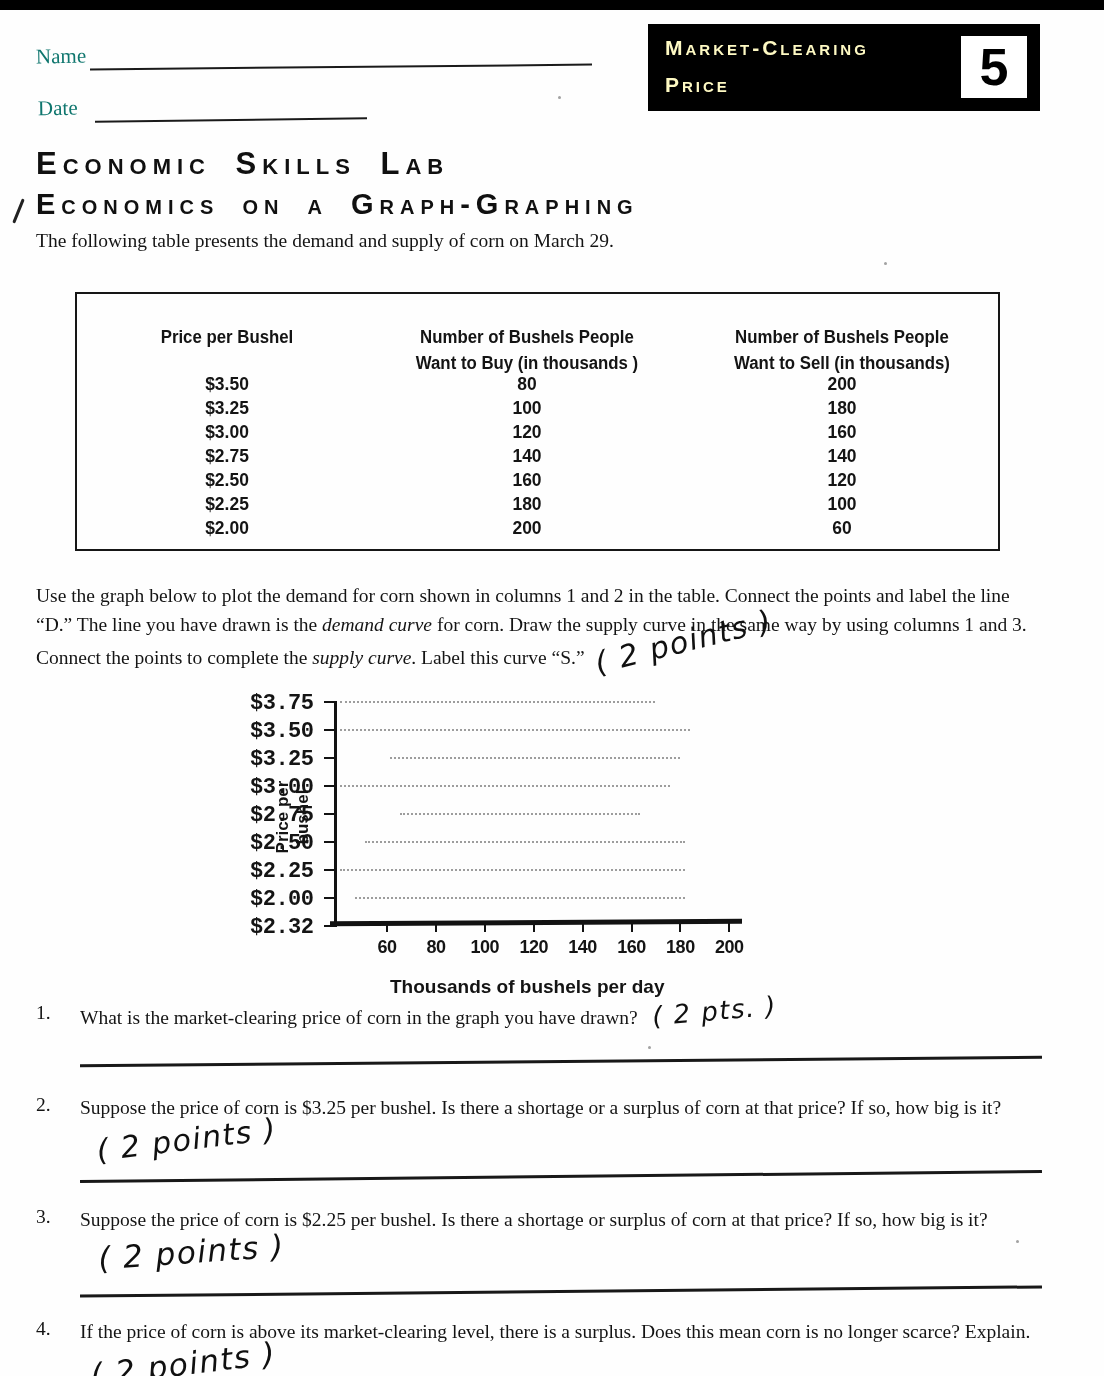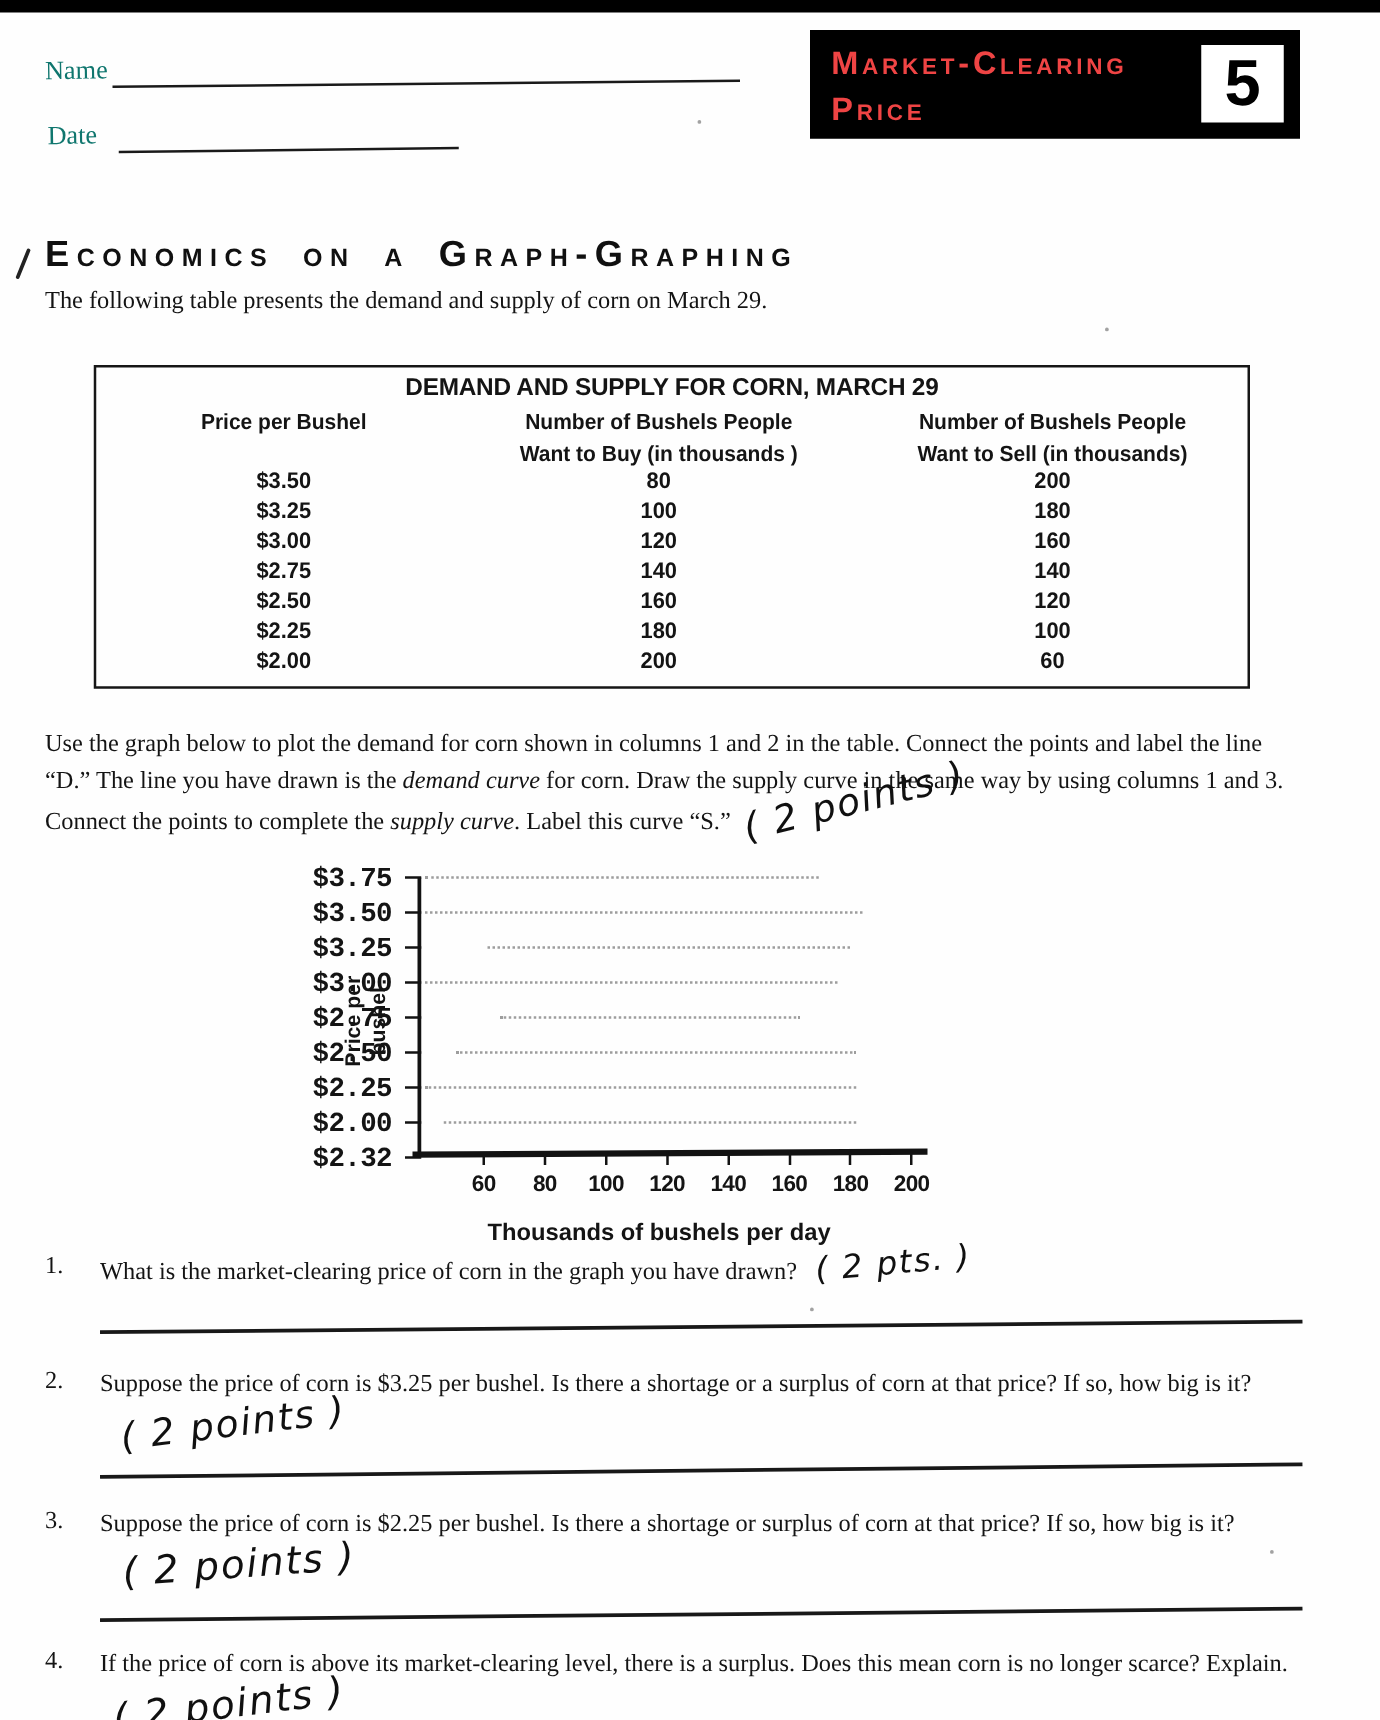--- a/index.html
+++ b/index.html
@@ -10,22 +10,22 @@
   
   .flabel{position:absolute;font-size:21px;color:#0f766e;}
   .fline{position:absolute;border-top:2px solid #1a1a1a;height:0;}
   .name-label{left:36px;top:44px;transform:rotate(-1deg);}
   .name-line{left:90px;top:66px;width:502px;transform:rotate(-0.55deg);}
   .date-label{left:38px;top:96px;transform:rotate(-1deg);}
   .date-line{left:95px;top:119px;width:272px;transform:rotate(-0.7deg);}
 
   
   .badge{position:absolute;left:648px;top:24px;width:392px;height:87px;background:#000;}
-  .badge-line{position:absolute;left:17px;color:#ef4444;font-family:"Liberation Sans",sans-serif;
-              font-weight:bold;font-variant:small-caps;font-size:26px;letter-spacing:3px;line-height:1;}
+  .badge-line{position:absolute;left:17px;color:#fef9c3;font-family:"Liberation Sans",sans-serif;
+              font-weight:bold;font-variant:small-caps;font-size:21px;letter-spacing:3px;line-height:1;}
   .badge-line1{top:13px;}
   .badge-line2{top:50px;}
   .badge-numbox{position:absolute;right:13px;top:12px;width:66px;height:62px;background:#fff;
                 display:flex;align-items:center;justify-content:center;}
   .badge-num{font-family:"Liberation Sans",sans-serif;font-weight:bold;font-size:52px;color:#000;}
 
   
   .h1,.h2{position:absolute;left:36px;font-family:"Liberation Sans",sans-serif;font-weight:bold;
           font-variant:small-caps;line-height:1;color:#101010;}
   .h1{top:148px;font-size:31px;letter-spacing:6px;word-spacing:10px;}
@@ -99,27 +99,27 @@
     <div class="badge-line badge-line1">Market-Clearing</div>
     <div class="badge-line badge-line2">Price</div>
     <div class="badge-numbox">
       <span class="badge-num">5</span>
     </div>
   </div>
 
   <span class="flabel date-label">Date</span>
   <div class="fline date-line"></div>
 
+  <div class="h1">Economic Skills Lab</div>
   <div class="h2">Economics on a Graph-Graphing</div>
   <div class="stray"></div>
 
   <p class="intro">The following table presents the demand and supply of corn on March 29.</p>
 
   <div class="dtable" id="dtable">
-    <div class="t-title">DEMAND AND SUPPLY FOR CORN, MARCH 29</div>
   <div class="t-hcell" style="left: 150px;">
         <div>Price per Bushel</div>
       </div>
       <div class="t-hcell" style="left: 450px;">
         <div>Number of Bushels People</div>
         <div>Want to Buy (in thousands )</div>
       </div>
       <div class="t-hcell" style="left: 765px;">
         <div>Number of Bushels People</div>
         <div>Want to Sell (in thousands)</div>

